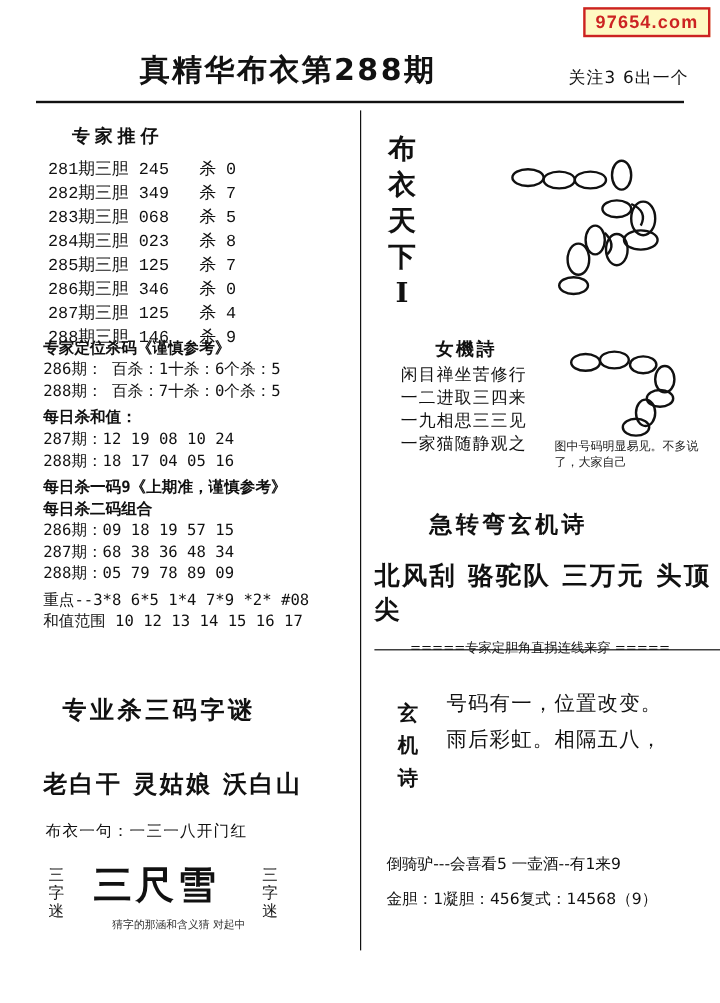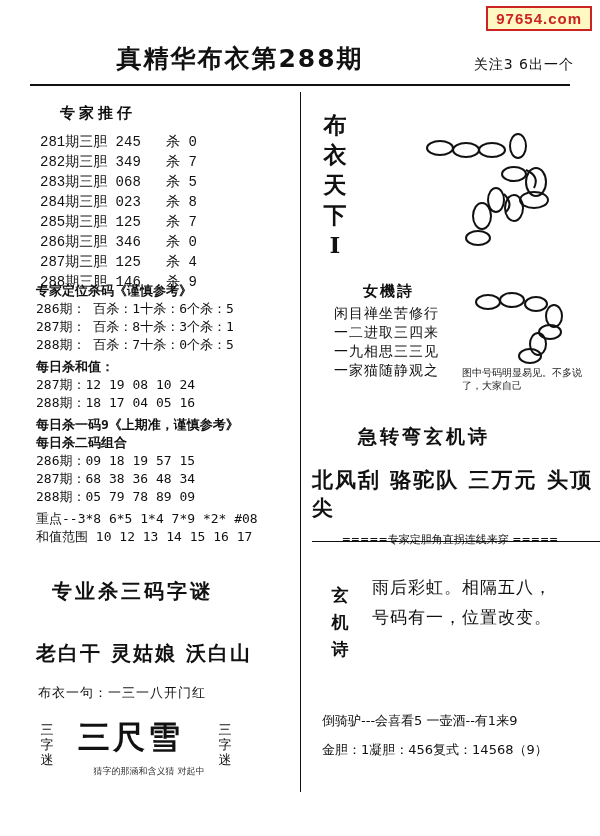--- a/index.html
+++ b/index.html
@@ -171,21 +171,20 @@
     <div class="row">284期三胆 023   杀 8</div>
     <div class="row">285期三胆 125   杀 7</div>
     <div class="row">286期三胆 346   杀 0</div>
     <div class="row">287期三胆 125   杀 4</div>
     <div class="row">288期三胆 146   杀 9</div>
   </div>
 
   <div class="block2">
     <div class="hd">专家定位杀码《谨慎参考》</div>
     <div class="row">286期： 百杀：1十杀：6个杀：5</div>
-    <div class="row">287期： 百杀：8十杀：3个杀：1</div>
     <div class="row">288期： 百杀：7十杀：0个杀：5</div>
 
     <div class="hd sec">每日杀和值：</div>
     <div class="row">287期：12 19 08 10 24</div>
     <div class="row">288期：18 17 04 05 16</div>
 
     <div class="hd sec">每日杀一码9《上期准，谨慎参考》</div>
     <div class="hd">每日杀二码组合</div>
     <div class="row">286期：09 18 19 57 15</div>
     <div class="row">287期：68 38 36 48 34</div>
@@ -249,22 +248,22 @@
   </div>
 
   <div class="note-r">图中号码明显易见。不多说了，大家自己</div>
 
   <div class="jzw">急转弯玄机诗</div>
   <div class="bigline">北风刮 骆驼队 三万元 头顶尖</div>
   <div class="dash">=====专家定胆角直拐连线来穿 =====</div>
 
   <div class="xuanji">玄机诗</div>
   <div class="xuanji-text">
+    <div>号码有一，位置改变。</div>
     <div>雨后彩虹。相隔五八，</div>
-    <div>号码有一，位置改变。</div>
   </div>
 
   <div class="bottom-lines">
     <div>倒骑驴---会喜看5   一壶酒--有1来9</div>
     <div>金胆：1凝胆：456复式：14568（9）</div>
   </div>
 
 </div>
 
 </body></html>

